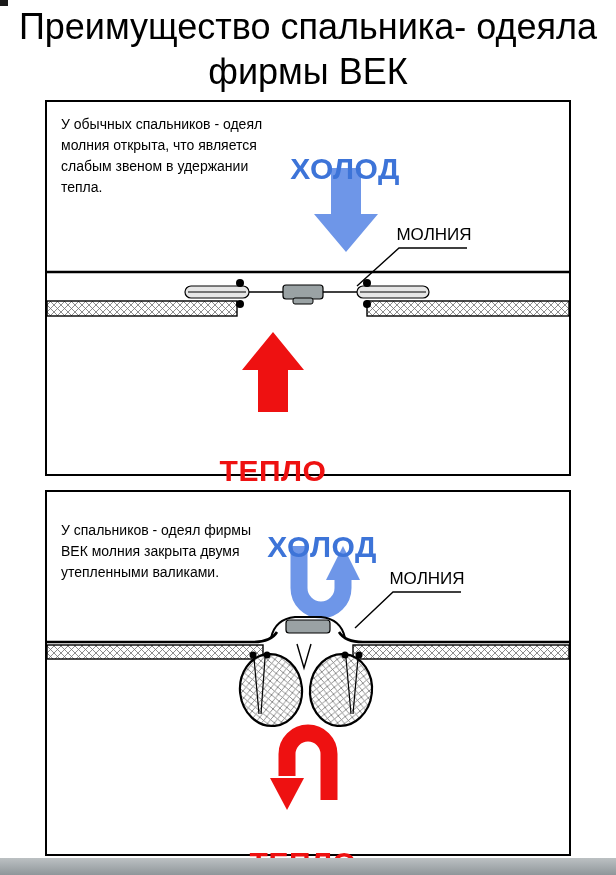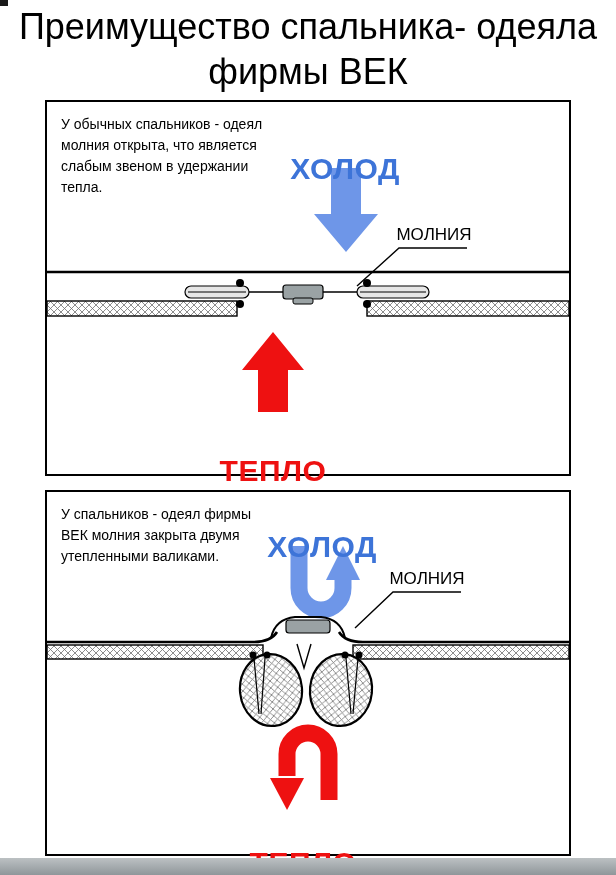--- a/index.html
+++ b/index.html
@@ -19,21 +19,21 @@
     position:absolute; left:45px; width:526px; background:#fff;
     border:2px solid #000;
   }
   #panel1 { top:100px; height:376px; }
   #panel2 { top:490px; height:366px; }
   .panel-svg { position:absolute; left:0; top:0; pointer-events:none; }
   .desc {
     position:absolute; font-size:14px; line-height:21px; color:#000000;
   }
   #desc1 { left:14px; top:12px; width:222px; }
-  #desc2 { left:14px; top:12px; width:205px; }
+  #desc2 { left:14px; top:28px; width:205px; }
   .big-label { position:absolute; font-size:30px; font-weight:bold; letter-spacing:0.5px; text-align:center;margin-top:34px; }
   .cold-label { color:var(--cold); }
   .warm-label { color:var(--warm); }
   #cold1 { left:228px; top:16px;  width:140px; }
   #warm1 { left:156px; top:318px; width:140px; }
   #cold2 { left:200px; top:4px;   width:150px; }
   #warm2 { left:186px; top:320px; width:140px; }
   .zip-label { position:absolute; font-size:17px; color:#000; text-align:center; }
   #zip1 { left:346px; top:123px; width:82px; }
   #zip2 { left:338px; top:77px;  width:84px; }

